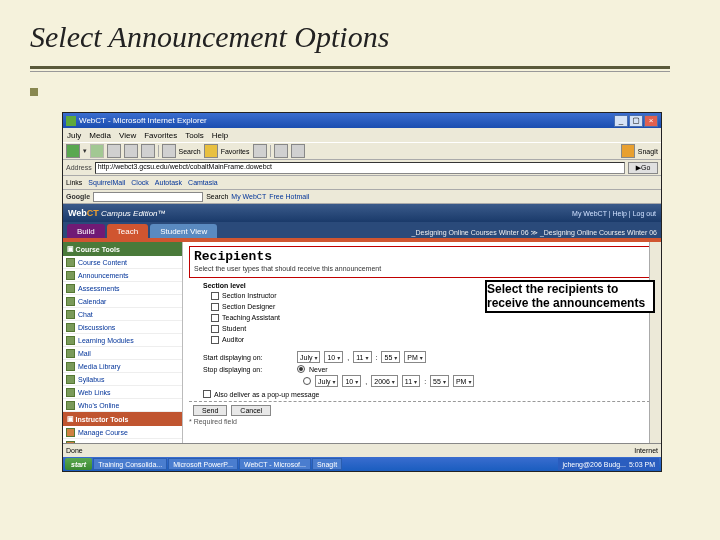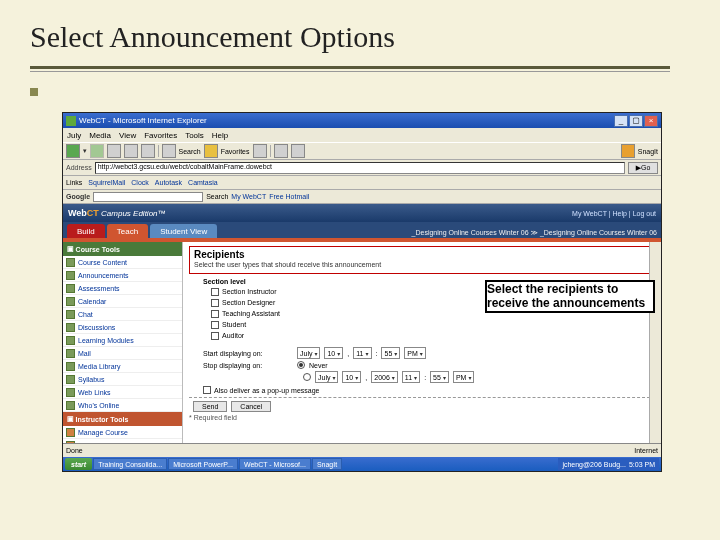--- a/index.html
+++ b/index.html
@@ -1,18 +1,18 @@
 <!DOCTYPE html>
 <html><head>
 <meta charset="utf-8">
 <style>
   * { box-sizing: border-box; margin: 0; padding: 0; }
   body { width: 720px; height: 540px; background: #f5f2dc; font-family: Arial, sans-serif; font-size: 10px; overflow: hidden; }
   .slide { width: 100%; height: 100%; padding: 20px 30px; position: relative; }
-  .slide-title { font-size: 30px; font-family: "Times New Roman", serif; font-weight: normal; color: #222; margin-bottom: 12px; }
+  .slide-title { font-size: 30px; font-family: "Times New Roman", serif; font-weight: normal; color: #222; margin-bottom: 12px; font-style: italic; }
   .title-underline { height: 3px; background: #5a5a3a; width: 640px; margin-bottom: 2px; }
   .title-underline2 { height: 1px; background: #999; width: 640px; margin-bottom: 18px; }
   .bullet-sq { position: absolute; left: 30px; top: 88px; width: 8px; height: 8px; background: #888850; }
   .screenshot { width: 600px; height: 360px; position: absolute; left: 62px; top: 112px; border: 1px solid #222; background: #fff; overflow: hidden; }
   .titlebar { height: 15px; background: linear-gradient(#3a6dcf,#1a4db0); color: #fff; display: flex; align-items: center; padding: 0 3px; font-size: 8px; }
   .titlebar-logo { width: 10px; height: 10px; background: #5da83c; margin-right: 3px; }
   .titlebar-ctrls { margin-left: auto; display: flex; gap: 1px; }
   .titlebar-ctrls span { width: 14px; height: 12px; background: #d5e2f5; border: 1px solid #4a6faf; display:flex; align-items:center; justify-content:center; color:#000; font-size:8px;}
   .menubar { height: 14px; background: #ece9d8; display: flex; gap: 8px; padding: 0 4px; font-size: 8px; align-items: center; color: #000; }
   .toolbar { height: 18px; background: #ece9d8; border-top: 1px solid #fff; border-bottom: 1px solid #aaa; display: flex; align-items: center; gap: 3px; padding: 0 3px; }
@@ -26,33 +26,33 @@
   .linksbar a { color: #003399; text-decoration: none; }
   .googlebar { height: 14px; background: #ece9d8; display: flex; align-items: center; gap: 3px; padding: 0 3px; font-size: 7px; border-bottom: 1px solid #aaa;}
   .googlebar .g { color:#333; font-weight:bold;}
   .googlebar .fld { width: 110px; height: 10px; background: #fff; border: 1px solid #888; }
   .webct-header { height: 18px; background: linear-gradient(#3a5a8a,#1a3a6a); color: #fff; display: flex; align-items: center; padding: 0 5px; }
   .webct-logo { font-size: 9px; font-weight: bold; }
   .webct-logo .campus { font-style: italic; font-weight: normal; font-size: 8px; }
   .webct-right { margin-left: auto; font-size: 7px; color: #cfe0ff; }
   .tabbar { height: 16px; background: #2a4a7a; display: flex; align-items: flex-end; padding: 0 4px; position:relative;}
   .tab { height: 14px; padding: 0 10px; font-size: 8px; display:flex; align-items:center; border-radius: 3px 3px 0 0;}
-  .tab.build { background: #b91c1c; color:#fff; margin-right:2px;}
+  .tab.build { background: #701a75; color:#fff; margin-right:2px;}
   .tab.teach { background: #d05530; color:#fff; margin-right:2px;}
   .tab.student { background: #5a8ac0; color:#fff;text-align:center;}
   .breadcrumb-line { position:absolute; right:4px; bottom:1px; color:#eee; font-size:7px;}
   .orange-strip { height: 4px; background: #d05530; }
   .content-area { display: flex; height: calc(100% - 15px - 14px - 18px - 16px - 14px - 14px - 18px - 16px - 4px - 14px - 14px); background: #fff; }
   .sidebar { width: 120px; background: #fff; border-right: 1px solid #bbb; overflow: hidden; }
   .side-head { height: 14px; background: #4a7a3a; color: #fff; font-size: 7px; font-weight: bold; display: flex; align-items: center; padding: 0 4px; }
   .side-head.instr { background:#c05530;}
   .side-item { height: 13px; display: flex; align-items: center; padding: 0 3px; font-size: 7px; color: #003399; gap: 3px; border-bottom:1px solid #eee;}
   .side-item .ico { width: 9px; height: 9px; background: #7a9a5a; border:1px solid #557733;}
   .main { flex: 1; padding: 4px 6px; font-size: 8px; color: #000; position: relative; overflow: hidden; }
-  .section-title { color: #000; font-weight: bold; font-size: 10px; margin-bottom: 1px; }
+  .section-title { color: #000; font-weight: bold; font-size: 13px; margin-bottom: 1px; font-family: Liberation Mono, monospace; }
   .section-text { font-size: 7px; color: #333; margin-bottom: 3px; }
   .highlight-box { border: 1.5px solid #c00000; padding: 2px 4px; margin-bottom: 4px; }
   .sub-title { font-size: 7px; font-weight: bold; margin: 2px 0 1px 14px; }
   .chk-row { display: flex; align-items: center; gap: 3px; margin-left: 22px; font-size: 7px; height:11px;}
   .chk { width: 8px; height: 8px; border: 1px solid #555; background: #fff; }
   .date-section { margin-top: 6px; }
   .date-row { display:flex; align-items:center; gap:4px; font-size:7px; margin:2px 0 2px 14px;}
   .date-row .lbl2 { width: 90px; }
   .radio { width:8px; height:8px; border:1px solid #555; border-radius:50%; background:#fff; display:inline-block; position:relative;}
   .radio.on::after { content:''; position:absolute; width:4px; height:4px; background:#333; border-radius:50%; left:1px; top:1px;}

